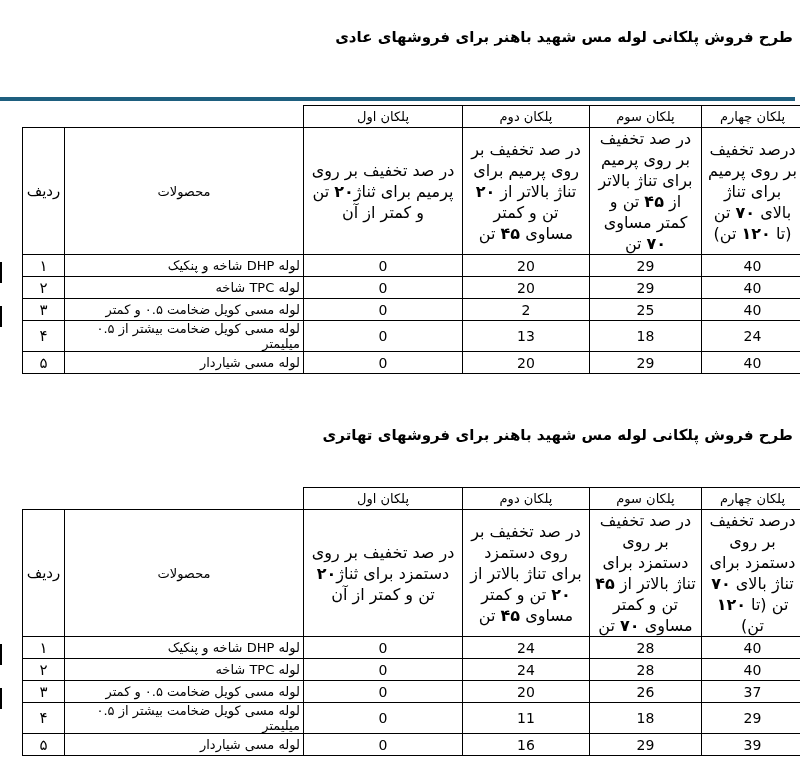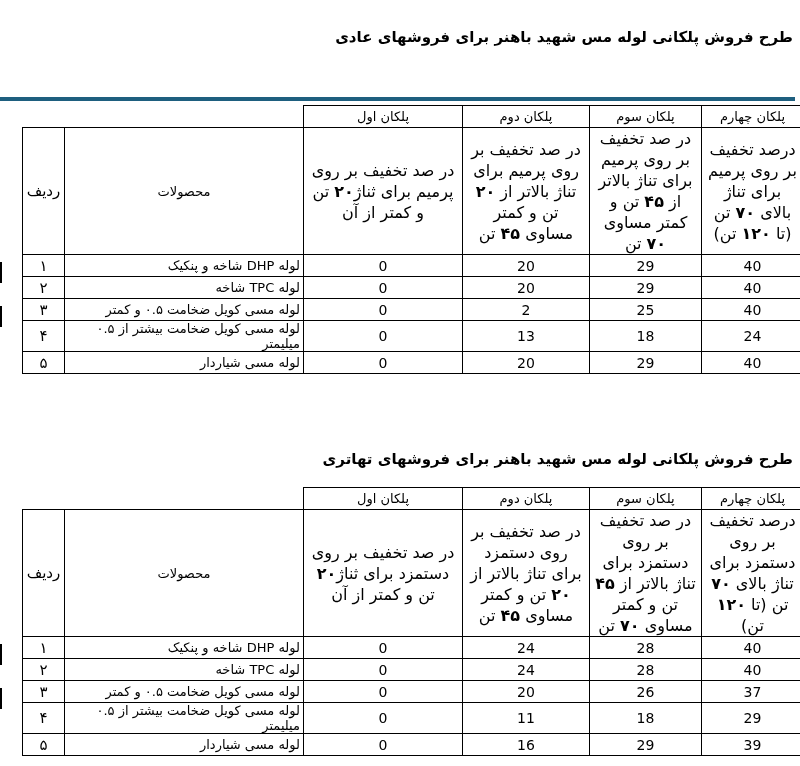--- a/index.html
+++ b/index.html
@@ -5,21 +5,21 @@
   html,body{margin:0;padding:0;}
   body{
     width:800px;height:766px;position:relative;background:#fff;overflow:hidden;
     font-family:"DejaVu Sans",sans-serif;color:#000;
   }
   .title{
     position:absolute;right:7px;direction:rtl;white-space:nowrap;
     font-weight:bold;font-size:15px;line-height:22px;
   }
   #title-1{top:26px;}
-  #title-2{top:424px;margin-top:24px;}
+  #title-2{top:424px;}
   .divider{position:absolute;left:0;top:97px;width:795px;height:4px;}
   .edge-artifact{position:absolute;left:0;width:2px;height:21px;background:#000;}
   table.tbl{
     position:absolute;left:22px;width:781px;
     border-collapse:collapse;table-layout:fixed;
   }
   #tbl-1{top:105px;}
   #tbl-2{top:487px;}
   .tbl td{
     border:1px solid #000;padding:0 3px;text-align:center;vertical-align:middle;

